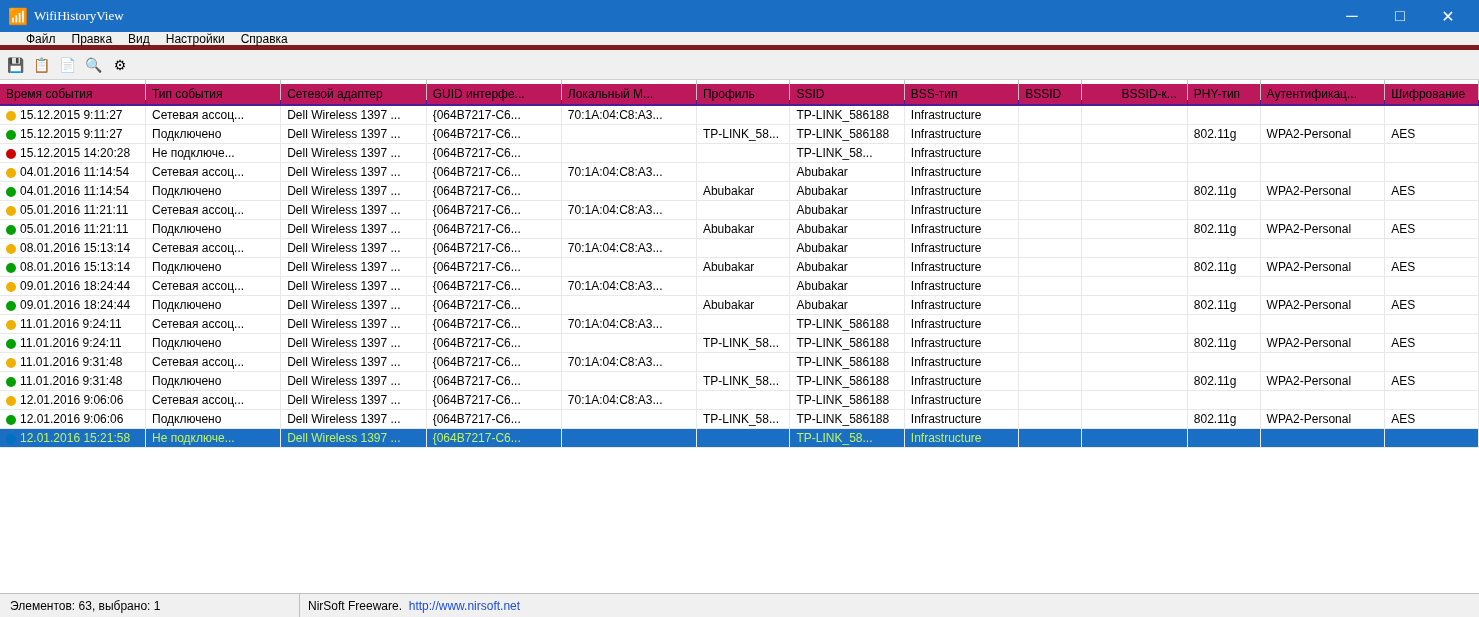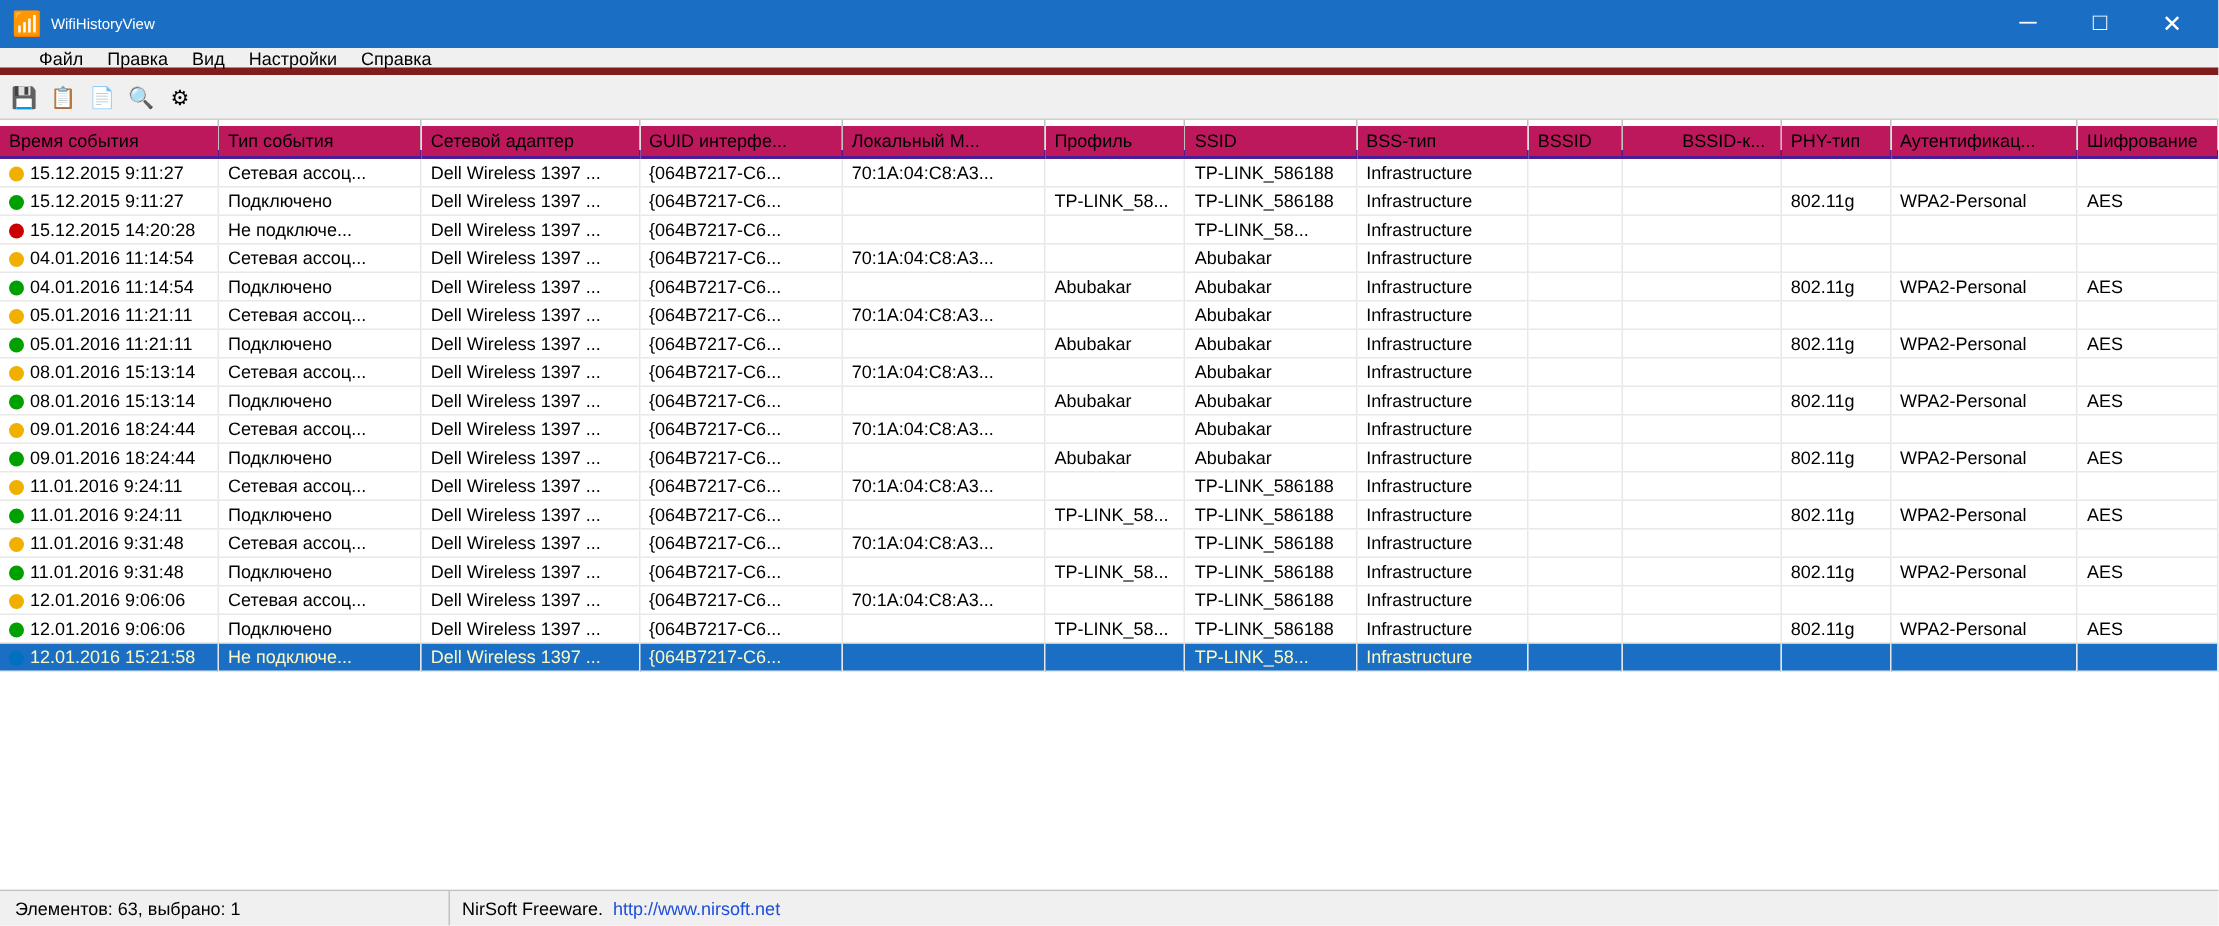--- a/index.html
+++ b/index.html
@@ -9,21 +9,21 @@
     .title-bar {
       background: #1a6fc4;
       color: white;
       display: flex;
       align-items: center;
       padding: 0 8px;
       height: 32px;
       flex-shrink: 0;
     }
     .title-bar-icon { margin-right: 6px; font-size: 16px; }
-    .title-bar-title { flex: 1; font-size: 10px; font-weight: 500; }
+    .title-bar-title { flex: 1; font-size: 13px; font-weight: 500; font-family: Liberation Serif, serif; }
     .title-bar-controls { display: flex; gap: 2px; }
     .title-bar-btn {
       width: 46px; height: 32px;
       background: transparent; border: none; color: white;
       font-size: 16px; cursor: pointer; display: flex; align-items: center; justify-content: center;
     }
 
     
     .menu-bar {
       background: #f0f0f0;
@@ -78,21 +78,21 @@
       text-align: left;
       font-weight: normal;
       font-size: 12px;
       white-space: nowrap;
       position: sticky;
       top: 4px;
       z-index: 10;
       cursor: pointer;
     }
     tbody tr { border-bottom: 1px solid #e8e8e8; }
-    tbody tr.selected { background: #1a6fc4 !important; color: #fef9c3; }
+    tbody tr.selected { background: #1a6fc4 !important; color: #bef264; }
     tbody td {
       padding: 2px 6px;
       white-space: nowrap;
       font-size: 12px;
       border-right: 1px solid #e8e8e8;
     }
     .dot {
       display: inline-block;
       width: 10px; height: 10px;
       border-radius: 50%;

